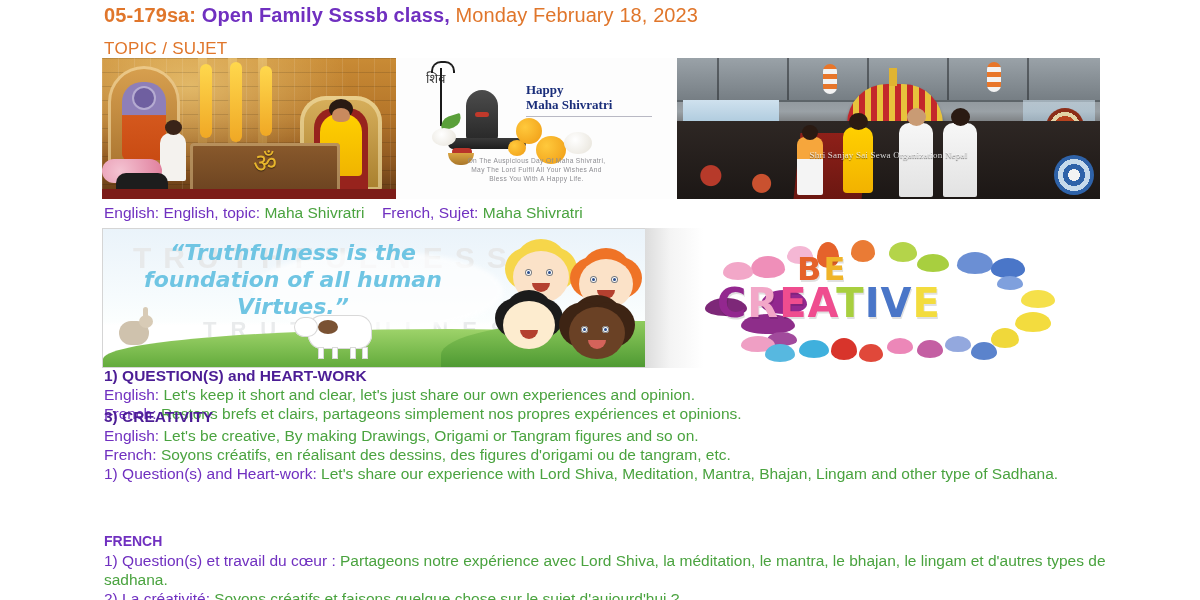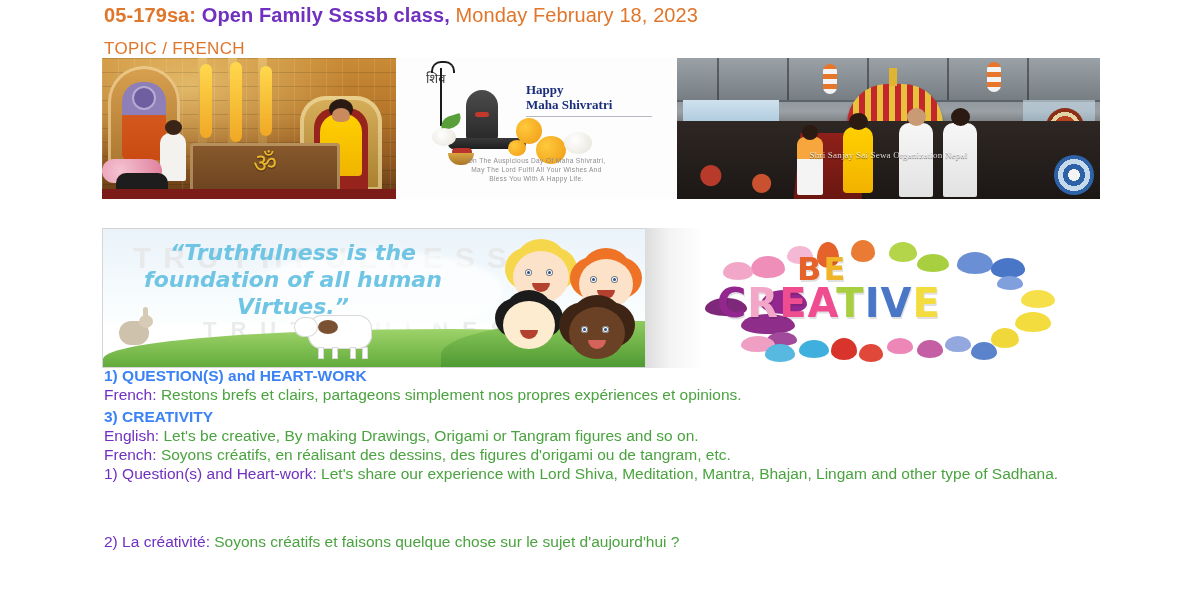--- a/index.html
+++ b/index.html
@@ -254,36 +254,36 @@
     font-family:"DejaVu Sans",sans-serif;
   }
   .creative .cre{
     position:absolute;left:72px;top:52px;font-size:40px;font-weight:bold;letter-spacing:1px;
     font-family:"DejaVu Sans",sans-serif;
   }
   .creative .be span,.creative .cre span{text-shadow:1px 2px 0 rgba(0,0,0,.12);}
 
   
   .block{position:absolute;left:104px;width:1060px;}
-  .hdr-orange{color:#3b82f6;font-weight:bold;font-size:15.5px;line-height:19px;}
+  .hdr-orange{color:#4c1d95;font-weight:bold;font-size:15.5px;line-height:19px;}
   .line{font-size:15.5px;line-height:19px;color:#4AA33F;}
   .lbl-purple{color:#7030C0;}
   .hdr-purple{color:#7030C0;font-weight:bold;font-size:14px;line-height:19px;}
   .grn{color:#4AA33F;}
 </style>
 </head>
 <body>
 
 <div class="page">
 
   <div class="title">
     <span class="t-orange">05-179sa:</span><span class="t-purple"> Open Family Ssssb class,</span><span class="t-orange-reg"> Monday February 18, 2023</span>
   </div>
 
-  <div class="topic-label">TOPIC / FRENCH</div>
+  <div class="topic-label">TOPIC / SUJET</div>
 
   <div class="strip row1 img1">
     <div class="shrine">
       <div class="grid"></div>
       <div class="arch"></div>
       <div class="deity"></div>
       <div class="pillar" style="left:96px;"></div>
       <div class="pillar" style="left:126px;"></div>
       <div class="pillar" style="left:156px;"></div>
       <div class="garland" style="left:98px;top:6px;height:74px;"></div>
@@ -344,20 +344,27 @@
       <div class="carpet"></div>
       <div class="sari"></div>
       <div class="robe"></div>
       <div class="w1"></div>
       <div class="w2"></div>
       <div class="badge"></div>
       <div class="wm">Shri Sanjay Sai Sewa Organization Nepal</div>
     </div>
   </div>
 
+  <div class="block" style="top:203px;">
+    <span class="line lbl-purple">English: English, topic:</span>
+    <span class="line grn">Maha Shivratri</span>
+    <span class="line" style="color:transparent;">&nbsp;&nbsp;</span>
+    <span class="line lbl-purple">French, Sujet:</span>
+    <span class="line grn">Maha Shivratri</span>
+  </div>
 
   <div class="strip row2 img4">
     <div class="quote">
       <div class="ghost">TRUTHFULNESS</div>
       <div class="ghost2">TRUTHFULNESS</div>
       <div class="cloud"></div>
       <div class="qtext">“Truthfulness is the foundation of all human Virtues.”</div>
       <div class="hill"></div>
       <div class="hill2"></div>
       <div class="kid k1">
@@ -429,20 +436,24 @@
       <div class="splash" style="left:300px;top:108px;width:26px;height:16px;background:#93a8de;"></div>
       <div class="splash" style="left:326px;top:114px;width:26px;height:18px;background:#5b83cc;"></div>
       <div class="be"><span style="color:#e5622b;">B</span><span style="color:#f0b429;">E</span></div>
       <div class="cre"><span style="color:#93278f;">C</span><span style="color:#f2a7c8;">R</span><span style="color:#ef4d8f;">E</span><span style="color:#ef4d8f;">A</span><span style="color:#a8cf3f;">T</span><span style="color:#4a76c8;">I</span><span style="color:#4a76c8;">V</span><span style="color:#f3dc3e;">E</span></div>
     </div>
   </div>
 
   <div class="block" style="top:366px;">
     <div class="hdr-orange">1) QUESTION(S) and HEART-WORK</div>
     <div class="line">
+      <span class="lbl-purple">English:</span>
+      <span class="grn">Let's keep it short and clear, let's just share our own experiences and opinion.</span>
+    </div>
+    <div class="line">
       <span class="lbl-purple">French:</span>
       <span class="grn">Restons brefs et clairs, partageons simplement nos propres expériences et opinions.</span>
     </div>
   </div>
 
   <div class="block" style="top:407px;">
     <div class="hdr-orange">3) CREATIVITY</div>
     <div class="line">
       <span class="lbl-purple">English:</span>
       <span class="grn">Let's be creative, By making Drawings, Origami or Tangram figures and so on.</span>
@@ -454,19 +465,24 @@
   </div>
 
   <div class="block" style="top:464px;">
     <div class="line">
       <span class="lbl-purple">1) Question(s) and Heart-work:</span>
       <span class="grn">Let's share our experience with Lord Shiva, Meditation, Mantra, Bhajan, Lingam and other type of Sadhana.</span>
     </div>
   </div>
 
   <div class="block" style="top:532px;">
+    <div class="hdr-purple">FRENCH</div>
+    <div class="line">
+      <span class="lbl-purple">1) Question(s) et travail du cœur :</span>
+      <span class="grn">Partageons notre expérience avec Lord Shiva, la méditation, le mantra, le bhajan, le lingam et d'autres types de sadhana.</span>
+    </div>
     <div class="line">
       <span class="lbl-purple">2) La créativité:</span>
       <span class="grn">Soyons créatifs et faisons quelque chose sur le sujet d'aujourd'hui ?</span>
     </div>
   </div>
 
 </div>
 
 </body></html>

